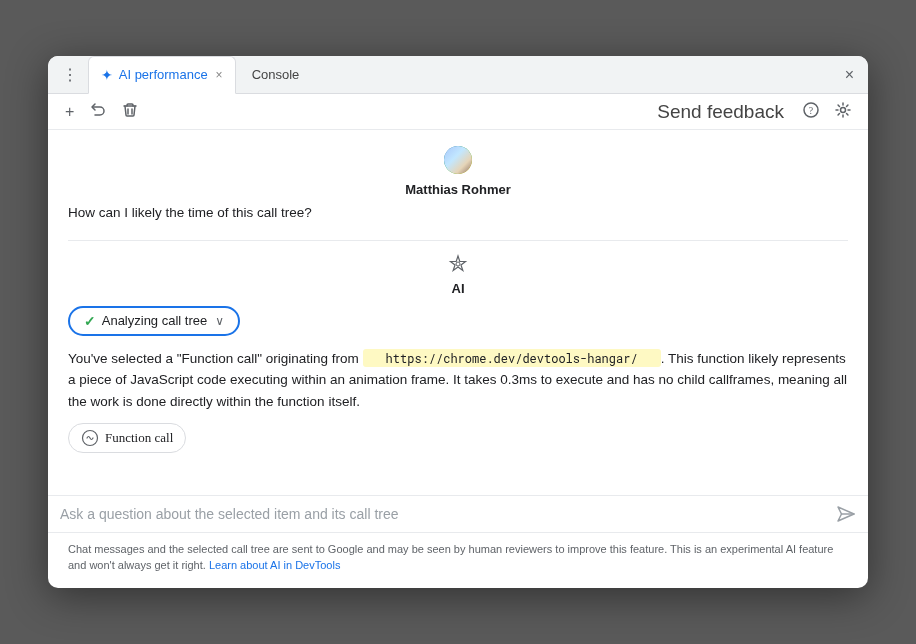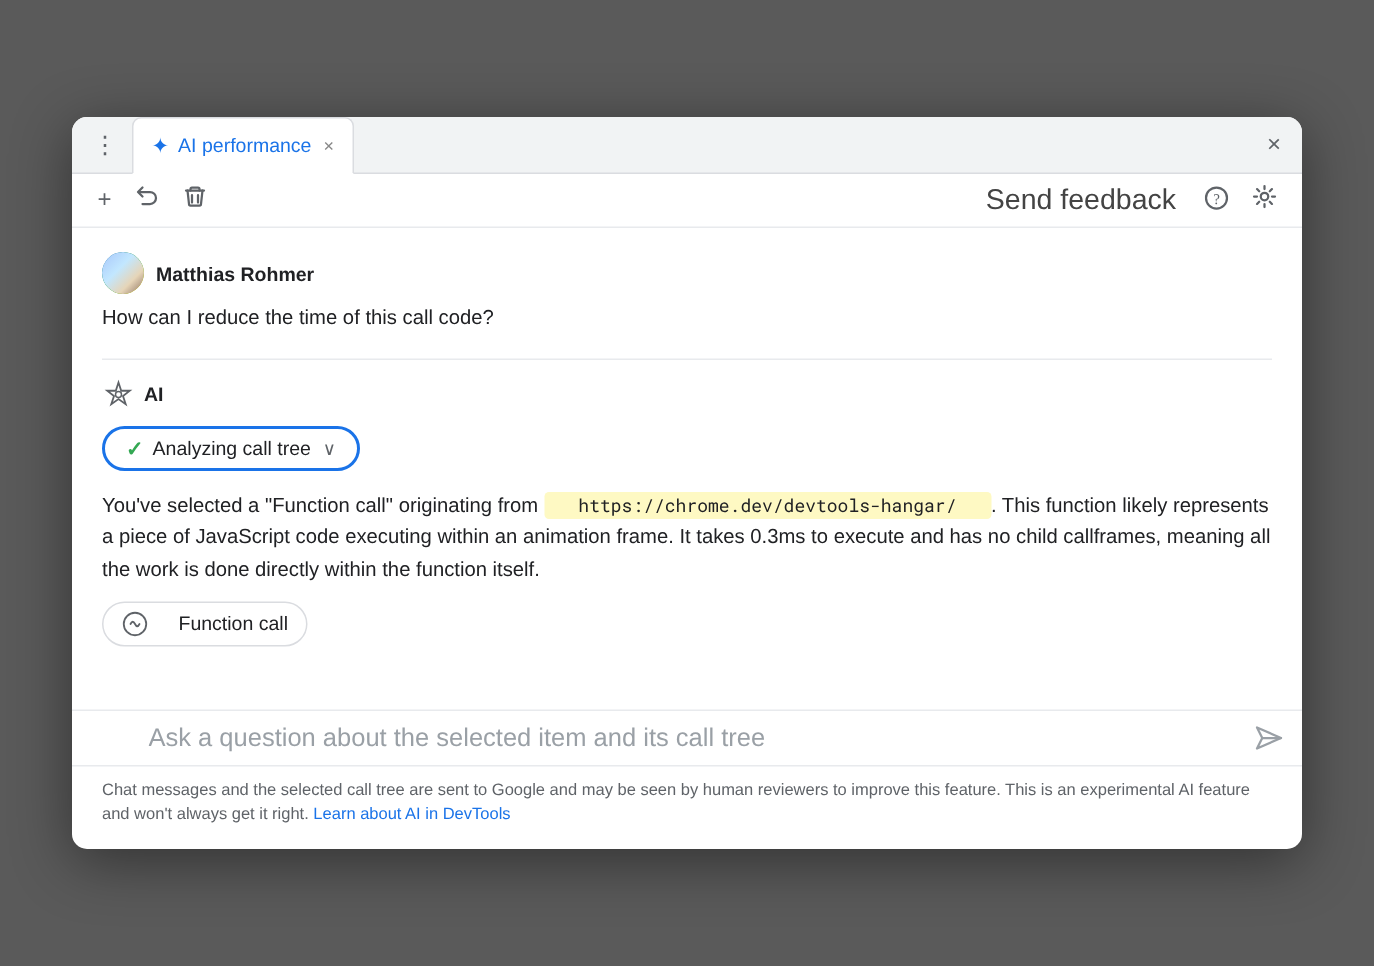--- a/index.html
+++ b/index.html
@@ -118,20 +118,21 @@
     }
     
     .user-message {
       margin-bottom: 16px;
     }
     .user-header {
       display: flex;
       align-items: center;
       gap: 8px;
       margin-bottom: 6px;
+      flex-direction: column;
     }
     .avatar {
       width: 28px;
       height: 28px;
       border-radius: 50%;
       background: linear-gradient(135deg, #4285f4 0%, #34a853 50%, #fbbc05 100%);
       display: flex;
       align-items: center;
       justify-content: center;
       font-size: 12px;
@@ -163,20 +164,21 @@
     }
     
     .ai-message {
       margin-bottom: 12px;
     }
     .ai-header {
       display: flex;
       align-items: center;
       gap: 6px;
       margin-bottom: 10px;
+      flex-direction: column;
     }
     .ai-icon {
       width: 22px;
       height: 22px;
       display: flex;
       align-items: center;
       justify-content: center;
     }
     .ai-icon svg {
       width: 20px;
@@ -225,52 +227,52 @@
       padding: 1px 23px;
       border-radius: 3px;
       font-family: 'Roboto Mono', 'Courier New', monospace;
       font-size: 12px;
       color: #202124;
     }
     
     .function-call-chip {
       display: inline-flex;
       align-items: center;
-      gap: 20px;
+      gap: 6px;
       border: 1px solid #dadce0;
       border-radius: 18px;
       padding: 5px 12px;
       font-size: 13px;
       color: #202124;
       margin-bottom: 14px;
       cursor: pointer;
+      font-family: Liberation Serif, serif;
     }
     .function-icon {
       width: 18px;
       height: 18px;
       display: flex;
       align-items: center;
       justify-content: center;
     }
     
     .input-area {
       border-top: 1px solid #e8eaed;
       padding: 8px 12px;
       display: flex;
       align-items: center;
       gap: 8px;
     }
     .chat-input {
       flex: 1;
       border: none;
       outline: none;
-      font-size: 17px;
+      font-size: 14px;
       color: #5f6368;
       background: transparent;
-      margin-left: 39px;
     }
     .chat-input::placeholder {
       color: #9aa0a6;
     }
     .send-btn {
       color: #9aa0a6;
       cursor: pointer;
       font-size: 18px;
       display: flex;
       align-items: center;
@@ -295,20 +297,23 @@
 
   <div class="tab-bar">
     <span class="tab-bar-menu-icon">⋮</span>
 
     <div class="tab active">
       <span class="tab-icon">✦</span>
       <span>AI performance</span>
       <span class="tab-close">×</span>
     </div>
 
+    <div class="tab">
+      <span>Console</span>
+    </div>
 
     <div class="tab-bar-spacer"></div>
     <span class="close-btn">×</span>
   </div>
 
   <div class="toolbar">
     <span class="toolbar-icon">+</span>
     <span class="toolbar-icon">
       <svg width="16" height="16" viewBox="0 0 16 16" fill="none">
           <path d="M3 5h7a4 4 0 1 1 0 8H5" stroke="#5f6368" stroke-width="1.5" stroke-linecap="round" fill="none"></path>
@@ -339,21 +344,21 @@
 
   <div class="chat-area">
 
     <div class="user-message">
       <div class="user-header">
         <div class="avatar">
           <div class="avatar-img"></div>
         </div>
         <span class="user-name">Matthias Rohmer</span>
       </div>
-      <div class="user-text">How can I reduce the time of this call code?</div>
+      <div class="user-text">How can I likely the time of this call tree?</div>
     </div>
 
     <hr class="divider">
 
     <div class="ai-message">
       <div class="ai-header">
         <div class="ai-icon">
           <svg viewBox="0 0 20 20" fill="none">
             <path d="M10 2 L11.8 7.5 L17.5 7.5 L13 11 L14.8 16.5 L10 13 L5.2 16.5 L7 11 L2.5 7.5 L8.2 7.5 Z" stroke="#5f6368" stroke-width="1.2" fill="none"></path>
             <circle cx="10" cy="10" r="2" stroke="#5f6368" stroke-width="1" fill="none"></circle>

